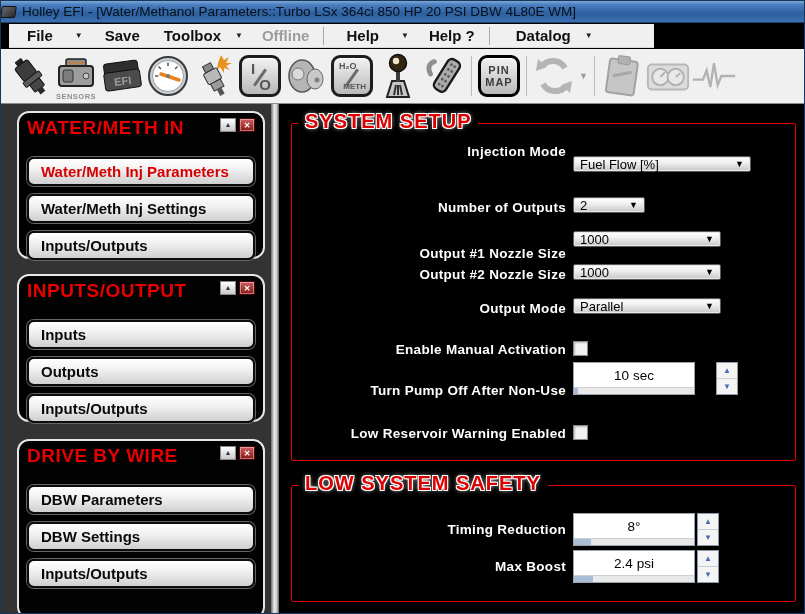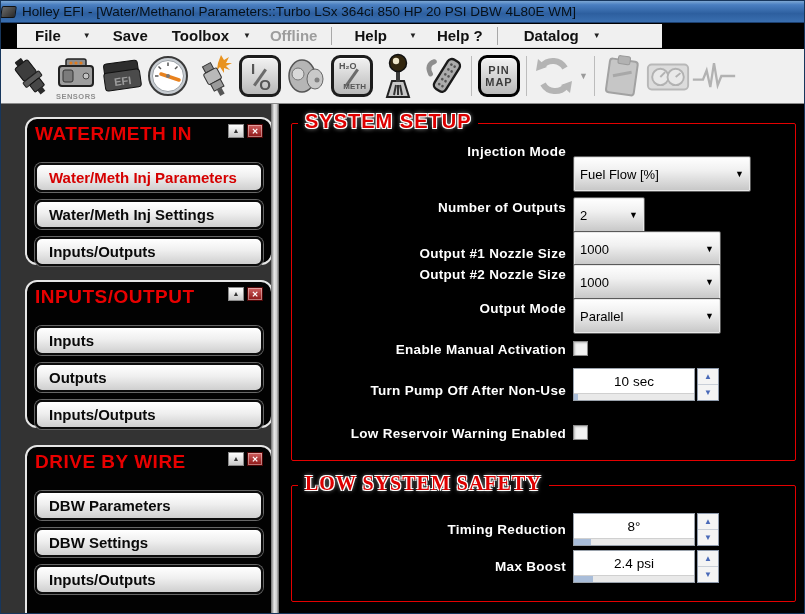--- a/index.html
+++ b/index.html
@@ -17,21 +17,21 @@
     border-bottom:1px solid #1c3f6e;
   }
   .app-icon {
     width:15px; height:12px; background:linear-gradient(135deg,#6a6a6a,#2a2a2a);
     border:1px solid #111; border-radius:2px; transform:skewX(-8deg);
     margin-right:6px; flex:0 0 auto;
   }
   #title-text { font-size:13.5px; color:#061019; white-space:nowrap; }
   
   #menubar {
-    position:absolute; top:23px; left:16px; width:645px; height:24px;
+    position:absolute; top:23px; left:8px; width:645px; height:24px;
     background:#f0f0f0; border-bottom:1px solid #d9d9d9;
     display:flex; align-items:center; font-size:15px; font-weight:bold; color:#111;
   }
   .menu-item { display:flex; align-items:center; cursor:default; }
   .menu-item .arr { font-size:8px; color:#222; margin-left:22px; }
   .menu-item.disabled { color:#9d9d9d; }
   .menu-sep { width:1px; height:18px; background:#a8a8a8; margin:0 14px; }
   
   #toolbar {
     position:absolute; top:48px; left:0; width:805px; height:55px;
@@ -55,22 +55,22 @@
   .pinmap { display:flex; flex-direction:column; align-items:center; justify-content:center; color:#3c3c3c; font-size:11px; letter-spacing:1px; line-height:12px; }
   .micro-label { position:absolute; bottom:-1px; left:0; right:0; text-align:center; font-size:7.5px; font-weight:bold; color:#8f8f8f; letter-spacing:0.5px; }
   .drop-arr-sm { font-size:9px; color:#9a9a9a; margin:0 2px; }
   
   #content { position:absolute; top:103px; left:0; width:805px; height:511px; background:#000; }
   #sidebar { position:absolute; left:0; top:0; width:270px; height:511px; background:#333; }
   #v-divider { position:absolute; left:270px; top:0; width:8px; height:511px;
     background:linear-gradient(90deg,#6e6e6e,#e9e9e9 40%,#cfcfcf 70%,#5e5e5e); }
   
   .panel {
-    position:absolute; left:24px; width:248px; background:#020202;
-    border:2px solid #e6e6e6; border-radius:12px; padding:4px 8px 6px 8px;margin-top:6px;
+    position:absolute; left:16px; width:248px; background:#020202;
+    border:2px solid #e6e6e6; border-radius:12px; padding:4px 8px 6px 8px;
   }
   .panel-head { display:flex; align-items:flex-start; height:32px; }
   .panel-title { font-size:19px; font-weight:900; color:#e80000; letter-spacing:0.5px; white-space:nowrap; flex:1; font-stretch:condensed; }
   .win-btns { display:flex; gap:3px; margin-top:1px; }
   .min-btn {
     width:16px; height:14px; background:linear-gradient(180deg,#ffffff,#cacaca);
     border:1px solid #8a8a8a; font-size:7px; color:#333; text-align:center; line-height:12px;
   }
   .close-btn {
     width:16px; height:14px; background:linear-gradient(180deg,#cf5f5f,#8c1616);
@@ -91,21 +91,21 @@
     position:absolute; top:-14px; left:6px; background:#000; padding:0 7px;
     font-size:20px; font-weight:900; color:#dd0000; letter-spacing:1px; white-space:nowrap;
     text-shadow:-1px -1px 0 #fff, 1px -1px 0 #fff, -1px 1px 0 #fff, 1px 1px 0 #fff, 0 0 5px #fff;
   }
   
   .flabel {
     position:absolute; left:290px; width:275px; text-align:right;
     font-size:13.5px; font-weight:bold; color:#fff; letter-spacing:0.3px; white-space:nowrap;
   }
   .combo {
-    position:absolute; left:572px; height:36px;
+    position:absolute; left:572px; height:16px;
     background:linear-gradient(180deg,#ffffff 0%,#f0f0f0 40%,#c6c6c6 100%);
     border:1px solid #5a5a5a; border-radius:2px; box-shadow:inset 0 0 0 1px #e8e8e8;
     display:flex; align-items:center; padding:0 6px; font-size:13px; color:#000; cursor:pointer;
   }
   .combo .cval { flex:1; text-align:left; white-space:nowrap; overflow:hidden; }
   .combo .carr { font-size:9px; color:#000; margin-left:4px; }
   .checkbox {
     position:absolute; left:572px; width:15px; height:15px;
     background:#f2f2f2; border:1px solid #8a8a8a; box-shadow:inset 1px 1px 2px #bbb; cursor:pointer;
   }
@@ -394,21 +394,21 @@
             <span>Inputs/Outputs</span>
           </div>
       </div>
     </div>
 
     <div id="v-divider"></div>
 
     <div class="groupbox" style="left:290px; top:19px; width:505px; height:338px;">
       <div class="legend">SYSTEM SETUP</div>
     </div>
-    <div class="groupbox" style="left:290px; top:381px; width:505px; height:117px;font-family:Liberation Serif, serif;">
+    <div class="groupbox" style="left:290px; top:381px; width:505px; height:117px;">
       <div class="legend">LOW SYSTEM SAFETY</div>
     </div>
 
     <div class="flabel" style="top:40px;">Injection Mode</div>
     <div class="combo" style="top:52px; width:178px;">
       <span class="cval">Fuel Flow [%]</span>
       <span class="carr">▼</span>
     </div>
 
     <div class="flabel" style="top:96px;">Number of Outputs</div>
@@ -432,21 +432,21 @@
     <div class="flabel" style="top:197px;">Output Mode</div>
     <div class="combo" style="top:194px; width:148px;">
       <span class="cval">Parallel</span>
       <span class="carr">▼</span>
     </div>
 
     <div class="flabel" style="top:238px;">Enable Manual Activation</div>
     <div class="checkbox" style="top:237px;"></div>
 
     <div class="flabel" style="top:279px;">Turn Pump Off After Non-Use</div>
-    <div class="spin" style="top:264px;">
+    <div class="spin" style="top:258px;gap:19px;">
       <div class="spin-field">
         <div class="spin-text">10 sec</div>
         <div class="spin-track">
             <div class="spin-fill" style="width:4px;"></div>
           </div>
       </div>
       <div class="spin-arrows">
         <div class="spin-up">▲</div>
         <div class="spin-down">▼</div>
       </div>

